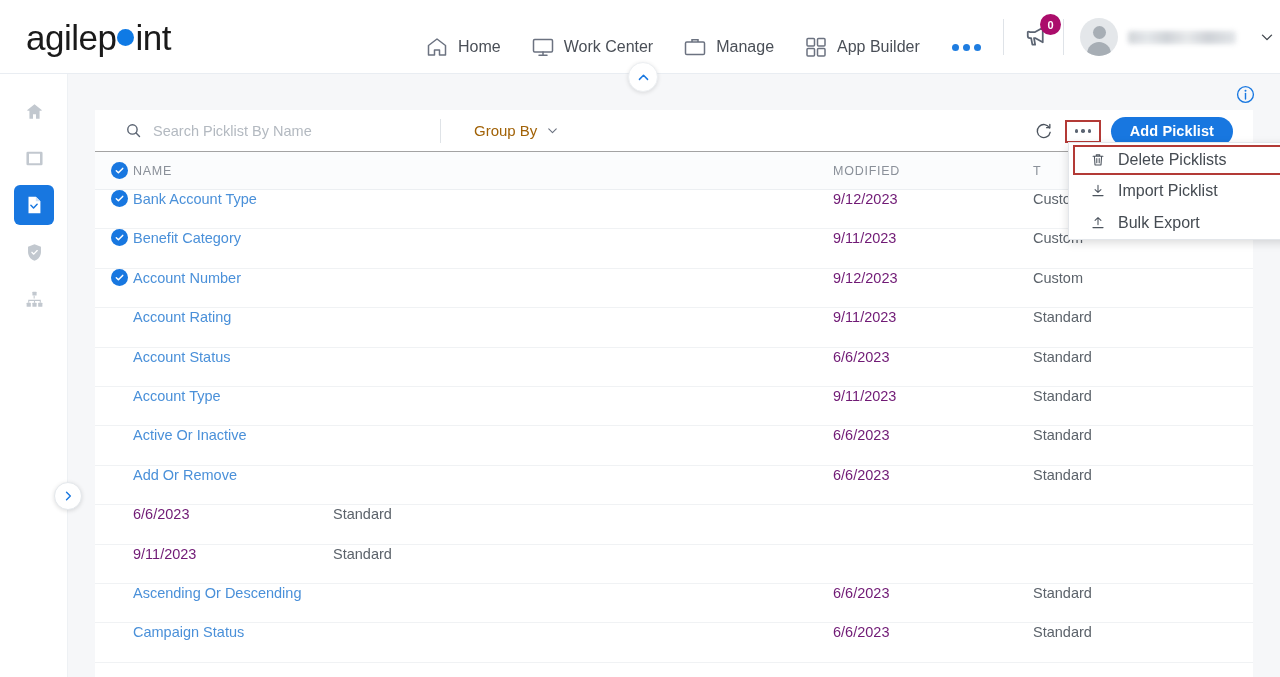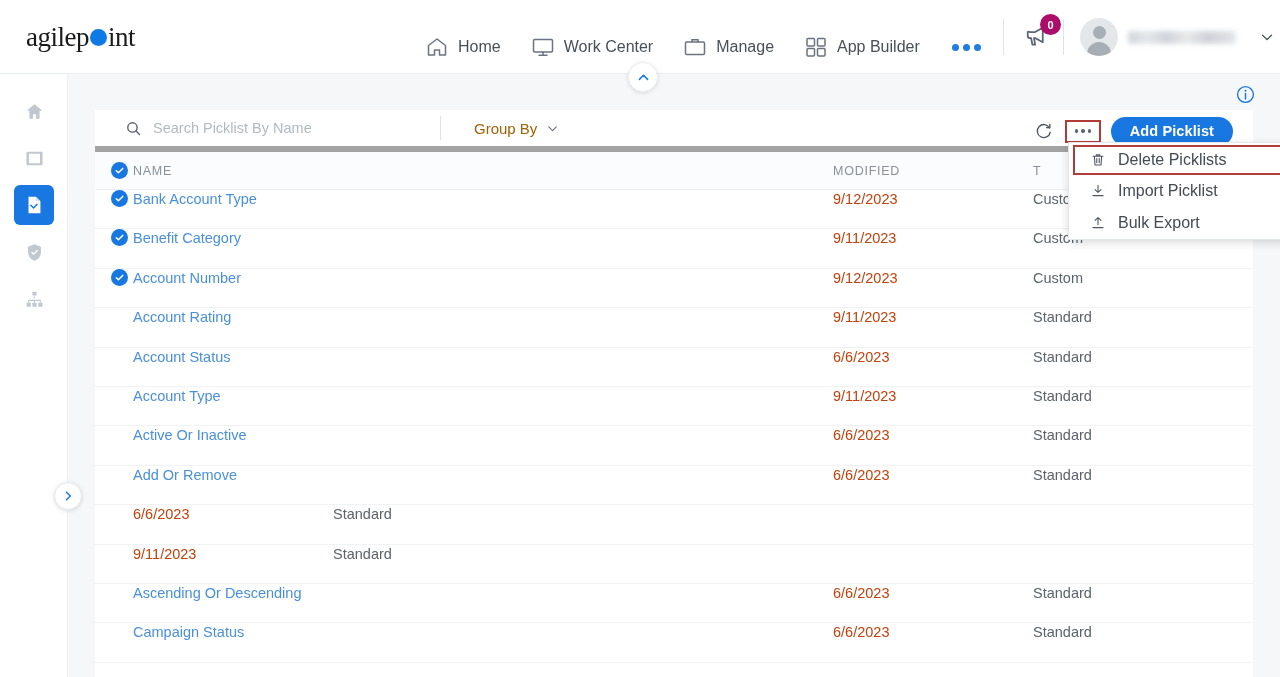--- a/index.html
+++ b/index.html
@@ -12,22 +12,22 @@
   #app { position: relative; width: 1280px; height: 677px; background: #ffffff; }
 
   
   .topnav {
     position: absolute; top: 0; left: 0; width: 1280px; height: 74px;
     background: #ffffff; display: flex; align-items: center;
     border-bottom: 1px solid #e9edf2;
   }
   .logo { position: absolute; left: 26px; top: 16px; height: 42px; display: flex; align-items: center; }
   .logo-text {
-    font-size: 27px; font-weight: 400; color: #1a1a1a;
-    letter-spacing: -0.5px; font-family: Liberation Serif, serif;
+    font-size: 35px; font-weight: 400; color: #1a1a1a;
+    letter-spacing: -0.5px; font-family: Liberation Sans, sans-serif;
     line-height: 1;
   }
   .logo-dot {
     display: inline-block; width: 17px; height: 17px; border-radius: 50%;
     background: #0f7ae5; margin: 0 1px; vertical-align: 1px;
   }
 
   .navitems { position: absolute; left: 425px; top: 10px; height: 74px; display: flex; align-items: center; gap: 30px; }
   .navitem { display: flex; align-items: center; gap: 9px; cursor: pointer; }
   .navitem .lbl { font-size: 16px; color: #4a4f57; }
@@ -95,21 +95,21 @@
 
   .panel {
     position: absolute; left: 27px; top: 36px; width: 1158px; bottom: 0;
     background: #ffffff;
   }
 
   
   .toolbar {
     position: relative; height: 42px; width: 100%;
     background: #ffffff; display: flex; align-items: center;
-    border-bottom: 6px solid #a3a3a3;
+    border-bottom: 1px solid #a3a3a3;
   }
   .search-box { display: flex; align-items: center; gap: 11px; padding-left: 30px; width: 345px; }
   .search-box input {
     border: none; outline: none; font-size: 14.5px; color: #3d4349;
     font-family: "Liberation Sans", sans-serif; width: 270px; background: transparent;
   }
   .search-box input::placeholder { color: #b3b9c0; }
   .tb-divider { width: 1px; height: 24px; background: #dfe3e7; }
   .groupby { display: flex; align-items: center; gap: 8px; margin-left: 33px; cursor: pointer; }
   .groupby .lbl { font-size: 15px; color: #a16207; text-align: right; }
@@ -158,21 +158,21 @@
   .row {
     height: 39.4px; display: flex; align-items: flex-start;
     border-bottom: 1px solid #f0f2f4; background: #fff;
   }
   .chk {
     width: 17px; height: 17px; border-radius: 50%; background: #1877e0;
     display: flex; align-items: center; justify-content: center;
   }
   .chk.hdr { background: #1877e0; }
   .row .nm { font-size: 14.5px; color: #4a90d9; cursor: pointer; }
-  .row .mod { font-size: 14.5px; color: #c2410c; }
+  .row .mod { font-size: 14.5px; color: #701a75; }
   .row .typ { font-size: 14.5px; color: #5c636b; }
 </style>
 </head>
 <body>
 
 <div id="app">
 
   <div class="topnav">
 
     <div class="logo">

